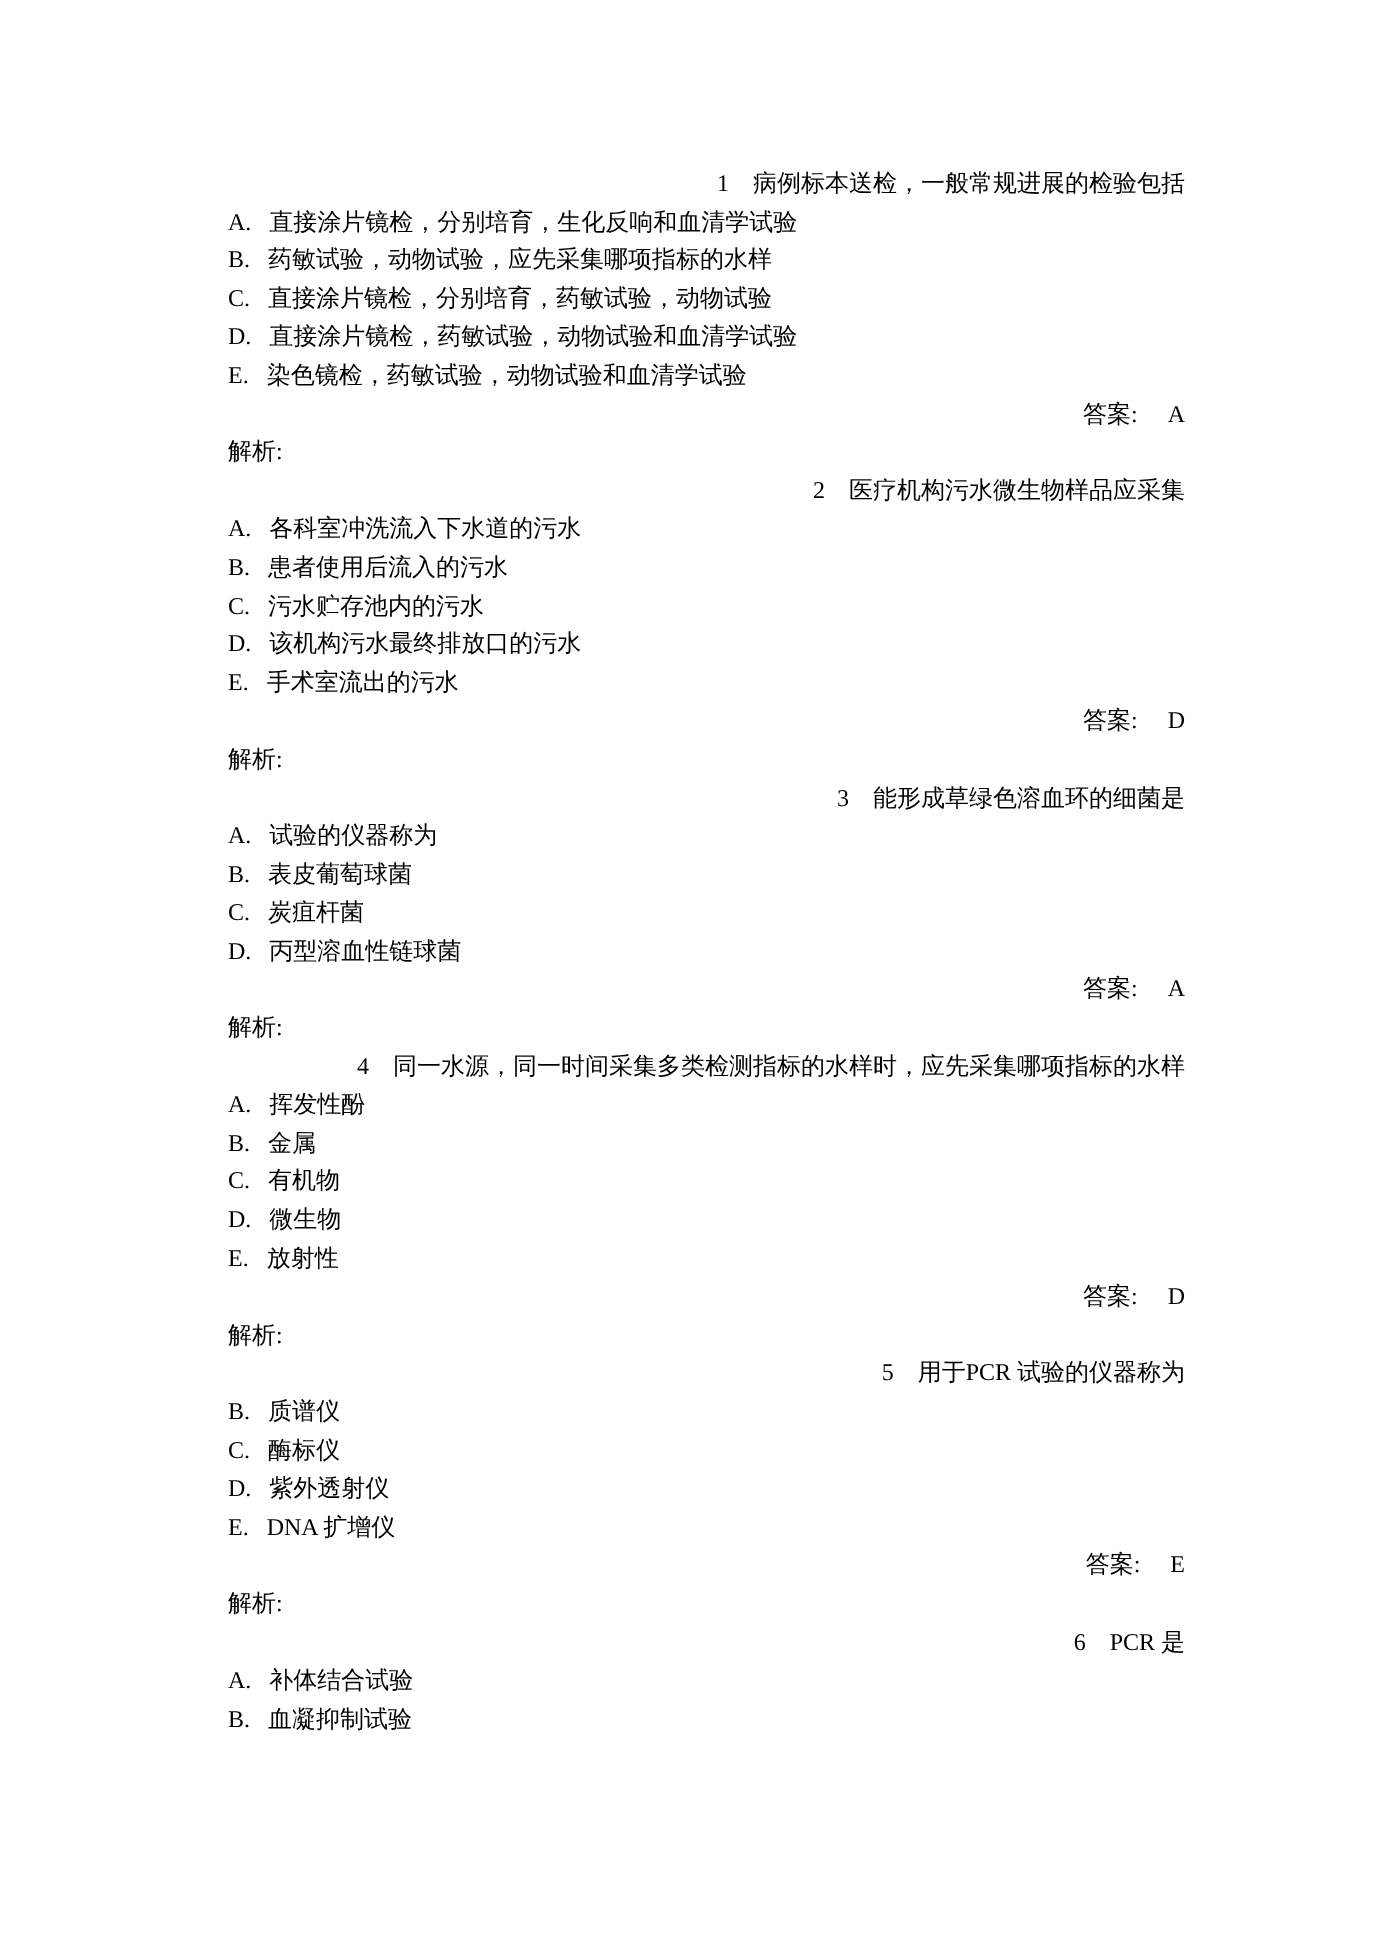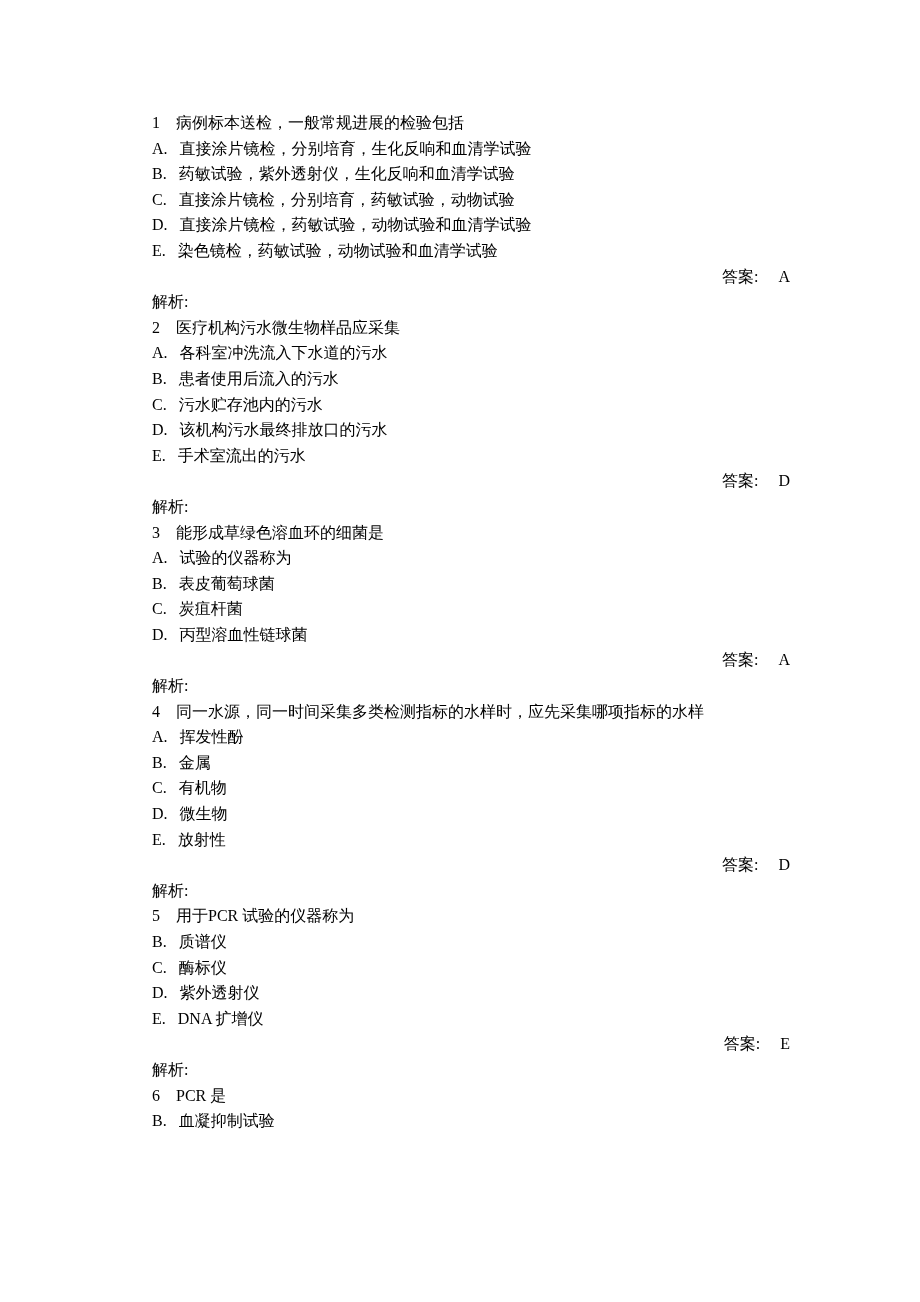--- a/index.html
+++ b/index.html
@@ -12,40 +12,41 @@
     line-height: 1.6;
   }
   .page {
     width: 920px;
     min-height: 1302px;
     padding: 110px 130px 60px 152px;
     box-sizing: border-box;
   }
   .q-line {
     white-space: pre;
+    text-align: right;
   }
   .opt-line {
     white-space: pre;
   }
   .ans-line {
     white-space: pre;
     text-align: right;
   }
   .exp-line {
     white-space: pre;
   }
 </style>
 </head>
 <body>
 
 <div class="page">
   <div id="content">
       <div class="q-line"><span>1</span>    <span>病例标本送检，一般常规进展的检验包括</span></div>
       <div class="opt-line"><span>A.</span>   <span>直接涂片镜检，分别培育，生化反响和血清学试验</span></div>
-      <div class="opt-line"><span>B.</span>   <span>药敏试验，紫外透射仪，生化反响和血清学试验</span></div>
+      <div class="opt-line"><span>B.</span>   <span>药敏试验，动物试验，应先采集哪项指标的水样</span></div>
       <div class="opt-line"><span>C.</span>   <span>直接涂片镜检，分别培育，药敏试验，动物试验</span></div>
       <div class="opt-line"><span>D.</span>   <span>直接涂片镜检，药敏试验，动物试验和血清学试验</span></div>
       <div class="opt-line"><span>E.</span>   <span>染色镜检，药敏试验，动物试验和血清学试验</span></div>
       <div class="ans-line"><span>答案:</span>     <span>A</span></div>
       <div class="exp-line"><span>解析:</span></div>
       <div class="q-line"><span>2</span>    <span>医疗机构污水微生物样品应采集</span></div>
       <div class="opt-line"><span>A.</span>   <span>各科室冲洗流入下水道的污水</span></div>
       <div class="opt-line"><span>B.</span>   <span>患者使用后流入的污水</span></div>
       <div class="opt-line"><span>C.</span>   <span>污水贮存池内的污水</span></div>
       <div class="opt-line"><span>D.</span>   <span>该机构污水最终排放口的污水</span></div>
@@ -68,15 +69,16 @@
       <div class="ans-line"><span>答案:</span>     <span>D</span></div>
       <div class="exp-line"><span>解析:</span></div>
       <div class="q-line"><span>5</span>    <span>用于PCR 试验的仪器称为</span></div>
       <div class="opt-line"><span>B.</span>   <span>质谱仪</span></div>
       <div class="opt-line"><span>C.</span>   <span>酶标仪</span></div>
       <div class="opt-line"><span>D.</span>   <span>紫外透射仪</span></div>
       <div class="opt-line"><span>E.</span>   <span>DNA 扩增仪</span></div>
       <div class="ans-line"><span>答案:</span>     <span>E</span></div>
       <div class="exp-line"><span>解析:</span></div>
       <div class="q-line"><span>6</span>    <span>PCR 是</span></div>
+      <div class="opt-line"><span>A.</span>   <span>补体结合试验</span></div>
       <div class="opt-line"><span>B.</span>   <span>血凝抑制试验</span></div>
     </div>
 </div>
 
 </body></html>

